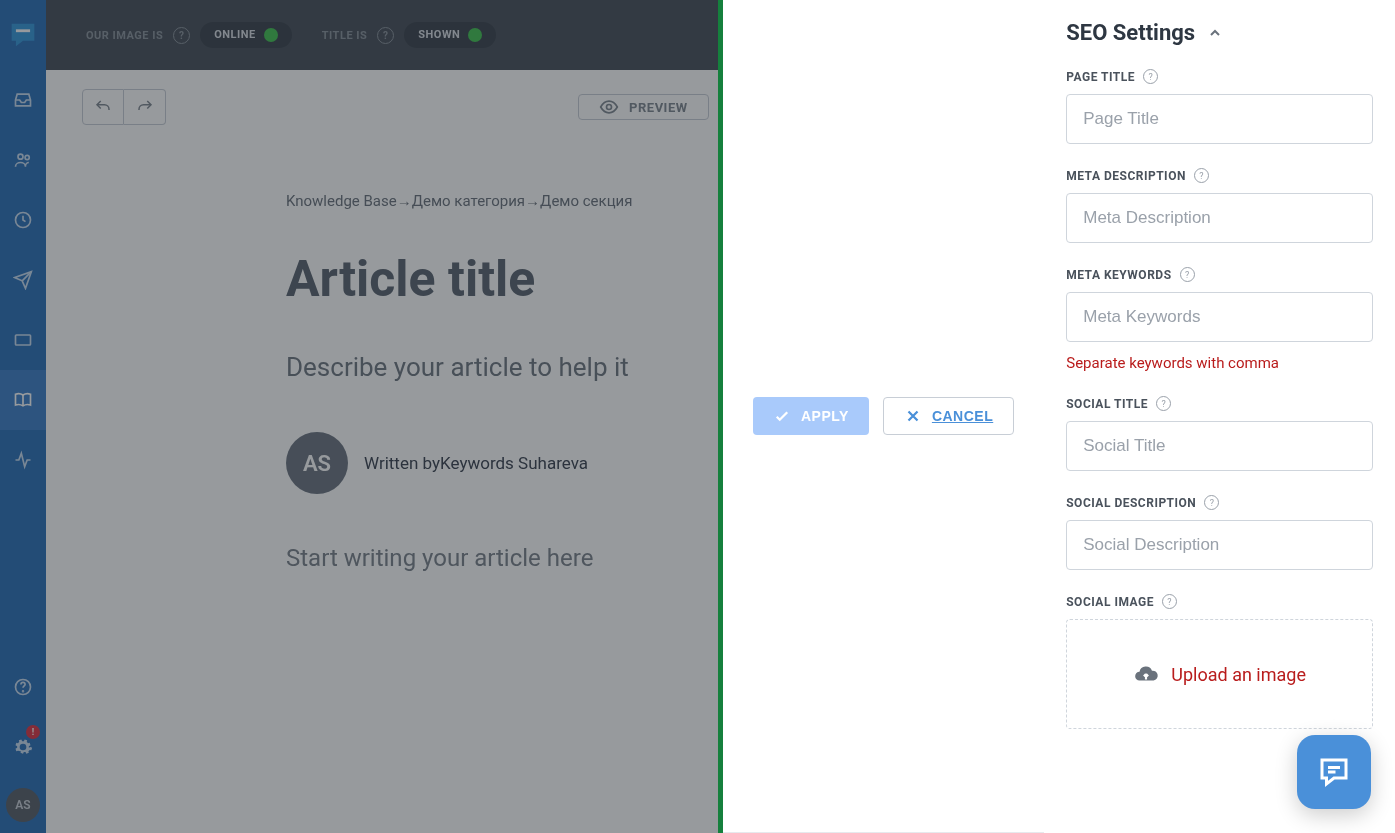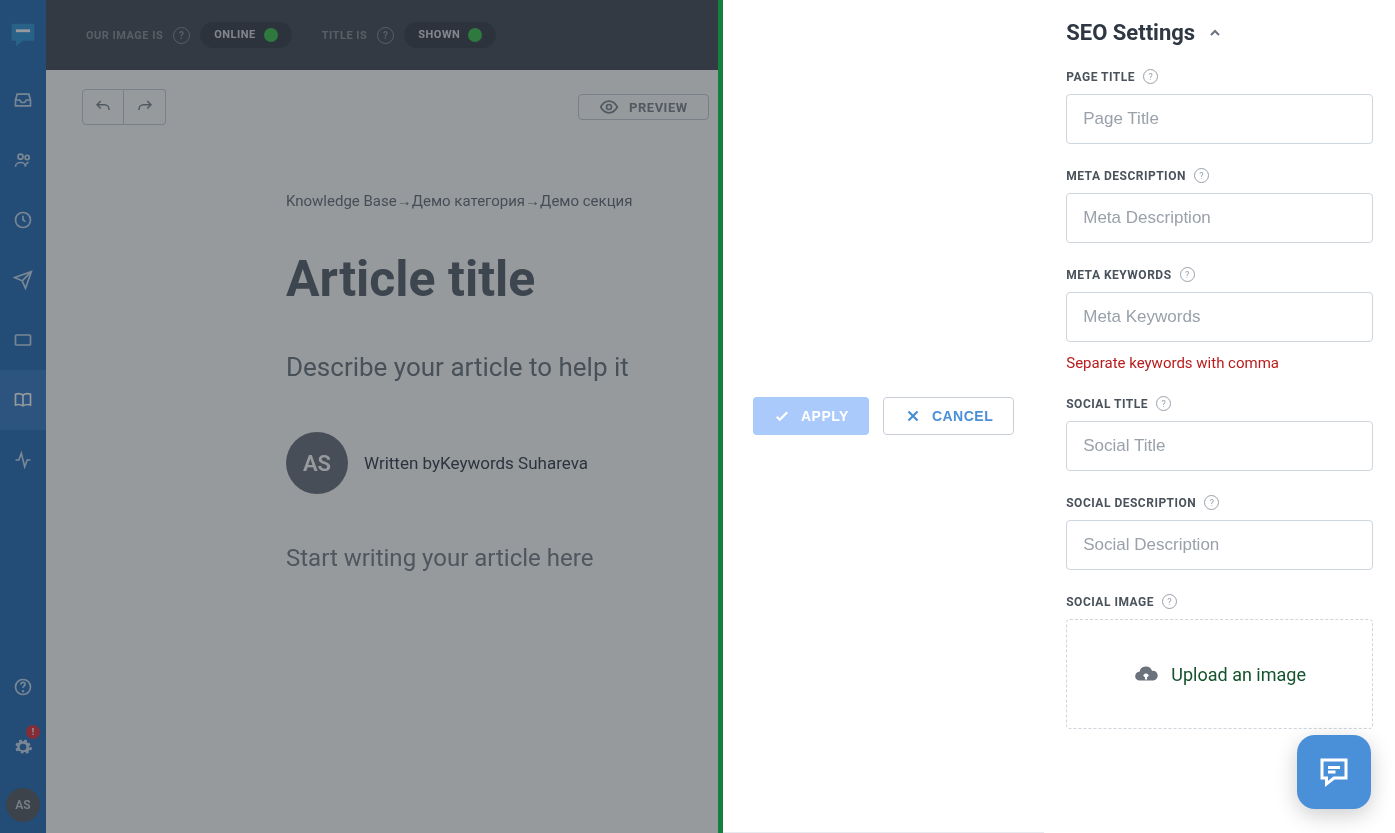--- a/index.html
+++ b/index.html
@@ -44,31 +44,31 @@
 .author-line{font-size:17px;color:#3a4250;}
 .body-placeholder{font-size:24px;color:#7a828b;}
 
 
 .dim{position:absolute;left:0;top:0;width:718px;height:833px;background:rgba(28,34,42,.46);z-index:5;pointer-events:none;}
 
 
 .panel{position:absolute;right:0;top:0;width:677px;height:833px;background:#fff;z-index:6;border-left:5px solid #15803d;display:flex;flex-direction:row;}
 .panel-head{display:flex;align-items:center;padding:14px 30px;gap:14px;border-bottom:1px solid #e6e9ed;}
 .apply-btn{background:#a9cafb;border:none;color:#fff;border-radius:4px;padding:10px 20px;display:inline-flex;align-items:center;gap:10px;font-size:14px;font-weight:700;letter-spacing:.5px;cursor:pointer;}
-.cancel-btn{margin-left:auto;background:#fff;border:1px solid #c8ced6;color:#4a90d9;border-radius:4px;padding:9px 20px;display:inline-flex;align-items:center;gap:10px;font-size:14px;font-weight:700;letter-spacing:.5px;cursor:pointer;}
+.cancel-btn{margin-left:auto;background:#fff;border:1px solid #c8ced6;color:#4a90d9;border-radius:4px;padding:9px 20px;display:inline-flex;align-items:center;gap:10px;font-size:14px;font-weight:700;letter-spacing:.5px;cursor:pointer;text-decoration:underline;}
 .panel-body{flex:1;padding:20px 22px;overflow-y:auto;}
 .sec-title{display:flex;align-items:center;gap:12px;font-size:22px;font-weight:700;color:#2e3742;margin-bottom:24px;cursor:pointer;}
 .form-group{margin-bottom:24px;}
 .lbl-row{display:flex;align-items:center;gap:8px;margin-bottom:10px;}
 .lbl{font-size:12px;font-weight:700;letter-spacing:.5px;color:#4a525c;}
 .help-circle-sm{width:15px;height:15px;border:1.4px solid #9aa1aa;border-radius:50%;display:inline-flex;align-items:center;justify-content:center;font-size:9px;color:#9aa1aa;cursor:pointer;}
 .field{width:100%;border:1px solid #cfd5dc;border-radius:4px;padding:14px 16px;font-size:17px;color:#3a4250;outline:none;}
 .field::placeholder{color:#9aa1aa;}
 .hint{font-size:15px;color:#b91c1c;margin-top:12px;}
-.dropzone{border:1px dashed #cfd5dc;border-radius:4px;height:110px;display:flex;align-items:center;justify-content:center;gap:12px;color:#14532d;font-size:18px;cursor:pointer;}
+.dropzone{border:1px dashed #cfd5dc;border-radius:4px;height:110px;display:flex;align-items:center;justify-content:center;gap:12px;color:#b91c1c;font-size:18px;cursor:pointer;}
 
 .float-chat{position:absolute;right:24px;bottom:24px;width:74px;height:74px;background:#4a90d9;border-radius:18px;display:flex;align-items:center;justify-content:center;z-index:9;box-shadow:0 6px 22px rgba(0,0,0,.2);cursor:pointer;}
 
 .user-mini{width:34px;height:34px;border-radius:50%;background:#585f68;color:#c8ced6;display:flex;align-items:center;justify-content:center;font-size:12px;font-weight:600;}
 
 svg{display:block;}
 </style>
 </head>
 <body>
 

